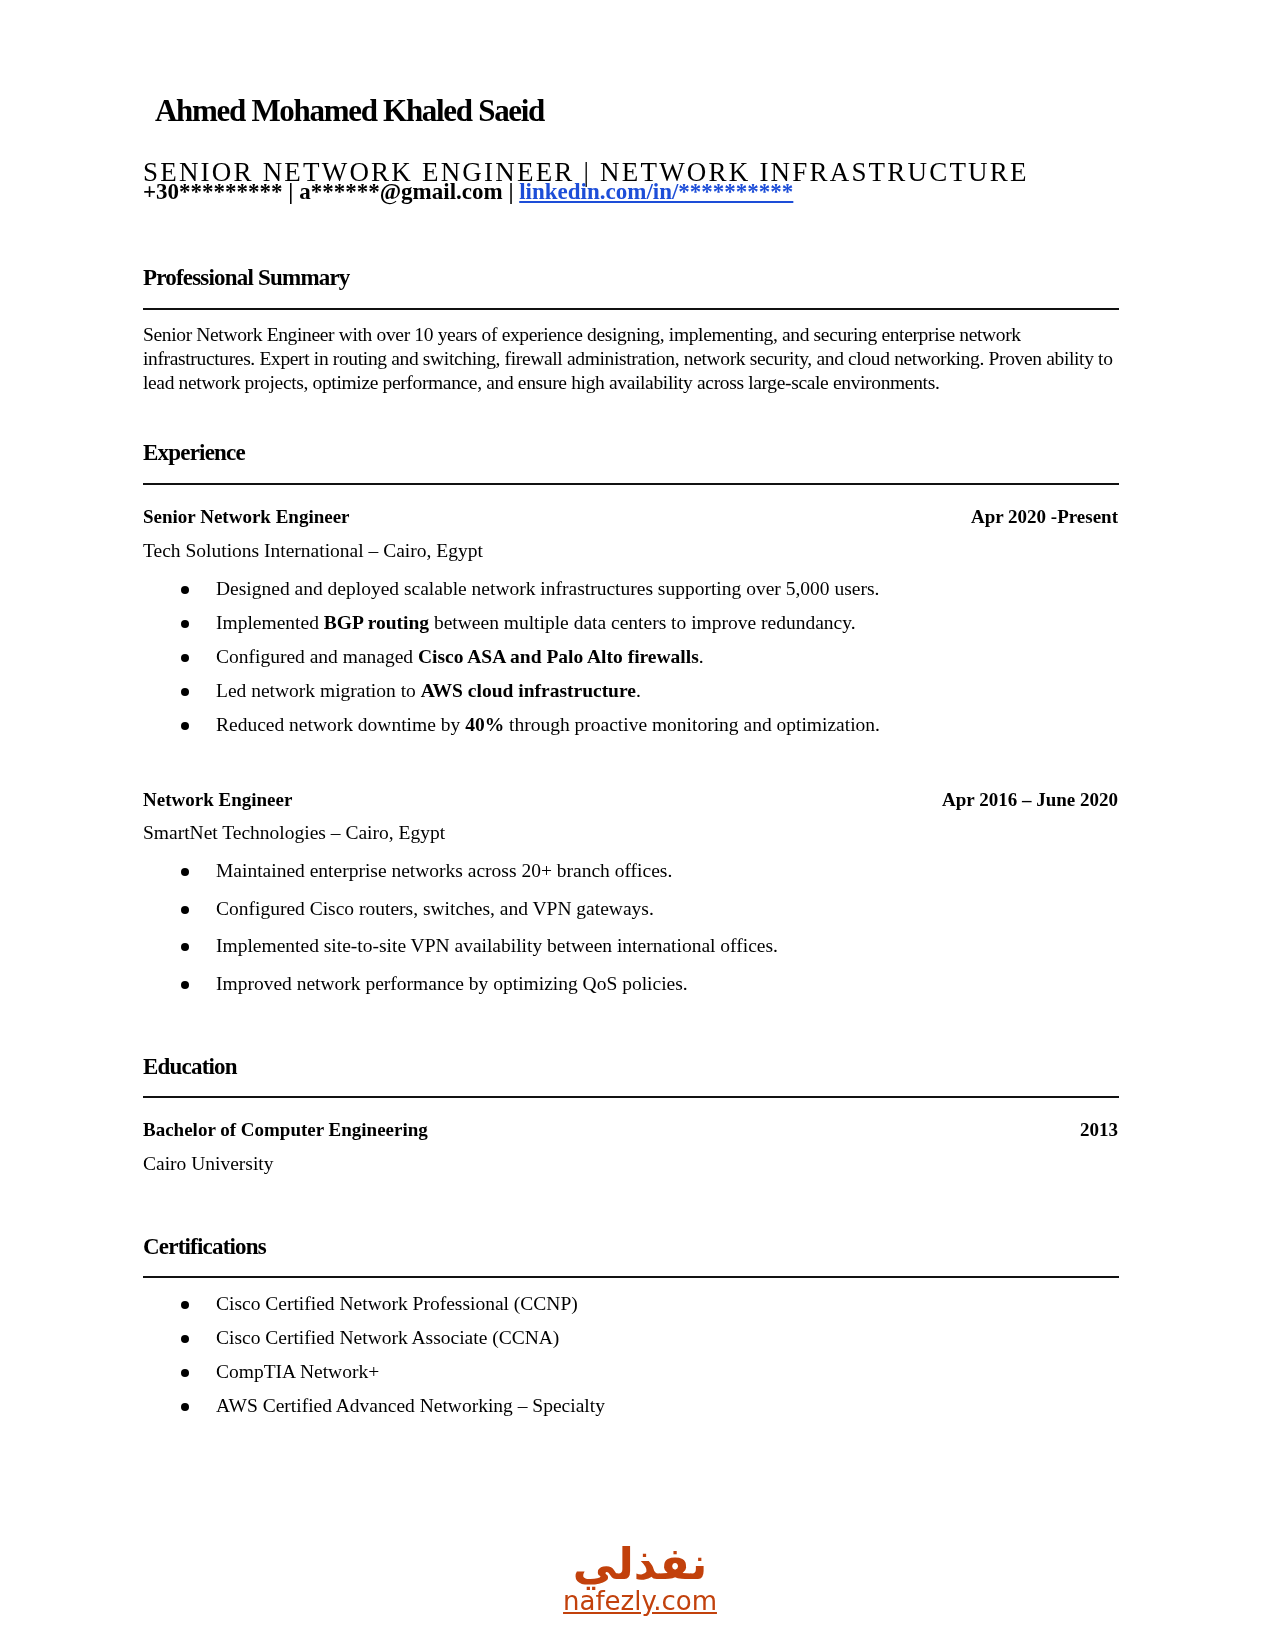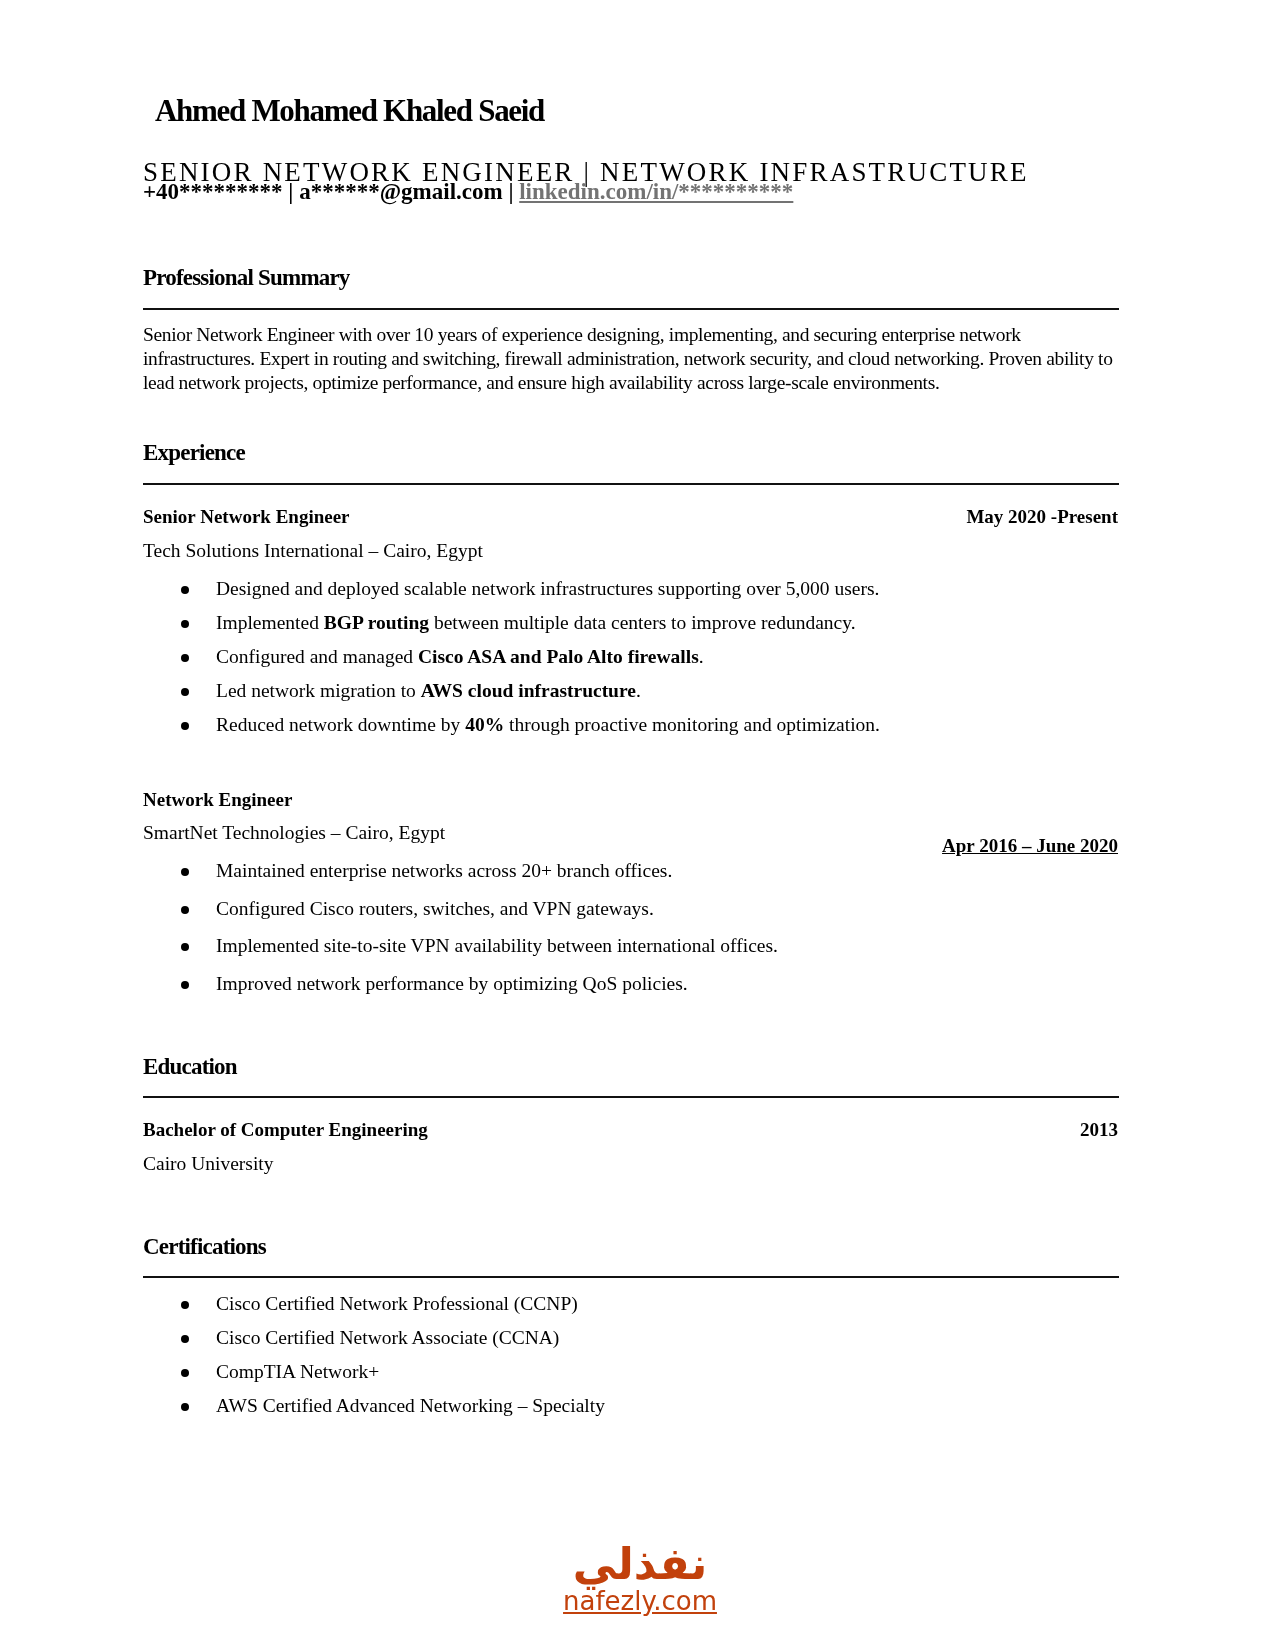--- a/index.html
+++ b/index.html
@@ -2,65 +2,65 @@
 <html><head>
 <meta charset="utf-8">
 <style>
   html, body { margin: 0; padding: 0; background: #ffffff; }
   body { width: 1275px; height: 1650px; position: relative; overflow: hidden;
          font-family: "Liberation Serif", serif; color: #000; }
   .abs { position: absolute; white-space: nowrap; }
   .name { left: 143px; top: 93px; font-size: 31px; font-weight: bold; letter-spacing: -1.3px; margin-left: 12px; }
   .subtitle { left: 143px; top: 157px; font-size: 27px; letter-spacing: 2.2px; }
   .contact { left: 143px; top: 179px; font-size: 23px; font-weight: bold; }
-  .contact a { color: #737373; text-decoration: underline; margin-top: 42px; }
+  .contact a { color: #1d4ed8; text-decoration: underline; margin-top: 42px; }
   .h2 { left: 143px; font-size: 23px; font-weight: bold; letter-spacing: -0.8px; }
   .rule { left: 143px; width: 976px; height: 0; border-top: 2.5px solid #111; }
   .summary { left: 143px; top: 323px; width: 980px; font-size: 19.5px; line-height: 24px;
              white-space: normal; letter-spacing: -0.35px; }
   .job-title { left: 143px; font-size: 19px; font-weight: bold; }
   .job-date { right: 157px; font-size: 19px; font-weight: bold; }
   .company { left: 143px; font-size: 19.5px; }
   .bullet { left: 181px; font-size: 19.5px; }
   .bullet .dot { display: inline-block; width: 8px; height: 8px; border-radius: 50%;
                  background: #000; margin-right: 27px; vertical-align: middle; position: relative; top: -1px; }
   .watermark { left: 560px; top: 1540px; width: 160px; text-align: center; color: #c2410c; }
   .wm-ar { font-family: "DejaVu Sans", sans-serif; font-size: 44px; font-weight: bold; line-height: 48px; }
   .wm-en { font-family: "DejaVu Sans", sans-serif; font-size: 26px; line-height: 26px; text-decoration: underline; }
 </style>
 </head>
 <body>
 
 <div class="abs name">Ahmed Mohamed Khaled Saeid</div>
 <div class="abs subtitle">SENIOR NETWORK ENGINEER | NETWORK INFRASTRUCTURE</div>
 <div class="abs contact">
-  <span>+40*********</span><span> | </span><span>a******@gmail.com</span><span> | </span><a>linkedin.com/in/**********</a>
+  <span>+30*********</span><span> | </span><span>a******@gmail.com</span><span> | </span><a>linkedin.com/in/**********</a>
 </div>
 
 <div class="abs h2" style="top:265px;">Professional Summary</div>
 <div class="abs rule" style="top:308px;"></div>
 <div class="abs summary">Senior Network Engineer with over 10 years of experience designing, implementing, and securing enterprise network infrastructures. Expert in routing and switching, firewall administration, network security, and cloud networking. Proven ability to lead network projects, optimize performance, and ensure high availability across large-scale environments.</div>
 
 <div class="abs h2" style="top:440px;">Experience</div>
 <div class="abs rule" style="top:483px;"></div>
 
 <div>
   <div class="abs job-title" style="top:506px;">Senior Network Engineer</div>
-  <div class="abs job-date" style="top:506px;">May 2020 -Present</div>
+  <div class="abs job-date" style="top:506px;">Apr 2020 -Present</div>
   <div class="abs company" style="top:540px;">Tech Solutions International – Cairo, Egypt</div>
   <div class="abs bullet" style="top:578px;"><span class="dot"></span><span>Designed and deployed scalable network infrastructures supporting over 5,000 users.</span></div>
   <div class="abs bullet" style="top:612px;"><span class="dot"></span><span>Implemented </span><b>BGP routing</b><span> between multiple data centers to improve redundancy.</span></div>
   <div class="abs bullet" style="top:646px;"><span class="dot"></span><span>Configured and managed </span><b>Cisco ASA and Palo Alto firewalls</b><span>.</span></div>
   <div class="abs bullet" style="top:680px;"><span class="dot"></span><span>Led network migration to </span><b>AWS cloud infrastructure</b><span>.</span></div>
   <div class="abs bullet" style="top:714px;"><span class="dot"></span><span>Reduced network downtime by </span><b>40%</b><span> through proactive monitoring and optimization.</span></div>
 </div>
 
 <div>
   <div class="abs job-title" style="top:789px;">Network Engineer</div>
-  <div class="abs job-date" style="top:835px;text-decoration:underline;">Apr 2016 – June 2020</div>
+  <div class="abs job-date" style="top:789px;">Apr 2016 – June 2020</div>
   <div class="abs company" style="top:822px;">SmartNet Technologies – Cairo, Egypt</div>
   <div class="abs bullet" style="top:860px;"><span class="dot"></span><span>Maintained enterprise networks across 20+ branch offices.</span></div>
   <div class="abs bullet" style="top:898px;"><span class="dot"></span><span>Configured Cisco routers, switches, and VPN gateways.</span></div>
   <div class="abs bullet" style="top:935px;"><span class="dot"></span><span>Implemented site-to-site VPN availability between international offices.</span></div>
   <div class="abs bullet" style="top:973px;"><span class="dot"></span><span>Improved network performance by optimizing QoS policies.</span></div>
 </div>
 
 <div class="abs h2" style="top:1054px;">Education</div>
 <div class="abs rule" style="top:1096px;"></div>
 <div class="abs job-title" style="top:1119px;">Bachelor of Computer Engineering</div>

